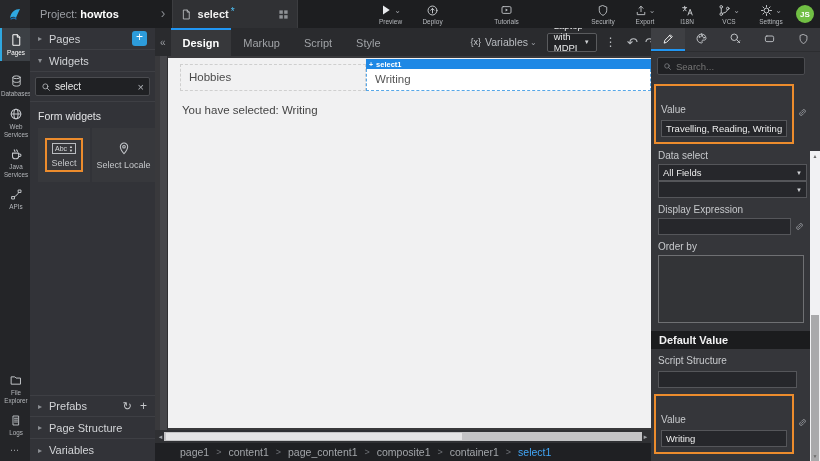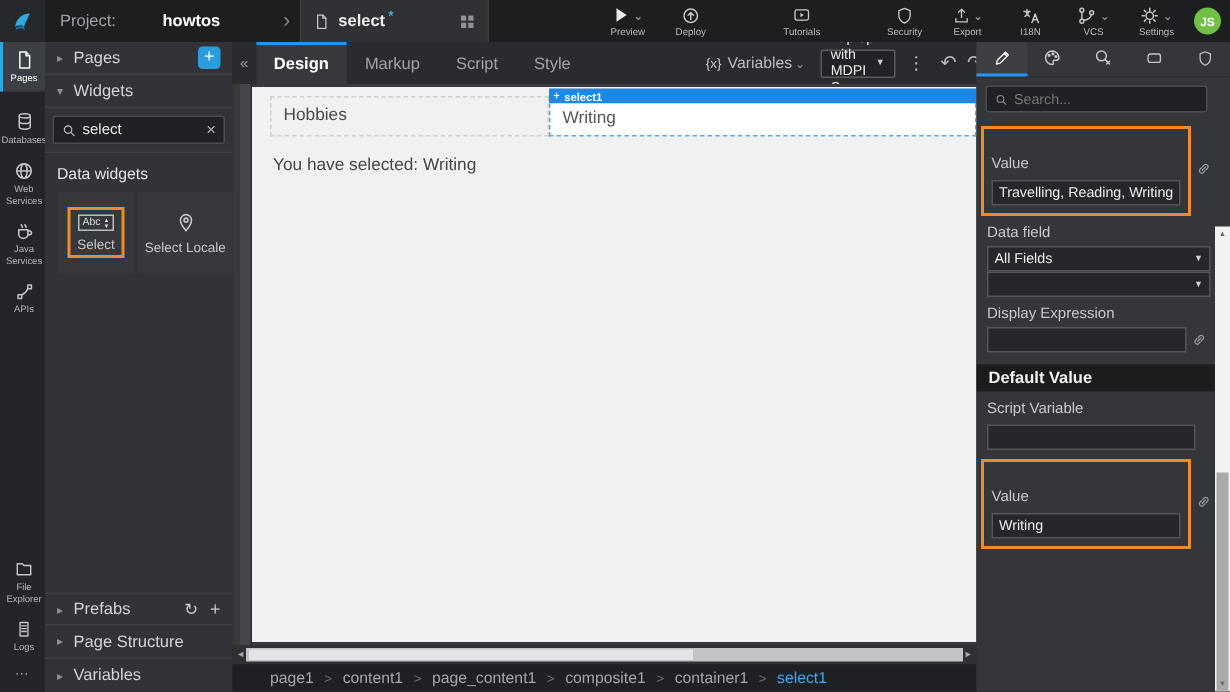--- a/index.html
+++ b/index.html
@@ -5,21 +5,21 @@
   * { margin:0; padding:0; box-sizing:border-box; }
   html,body { width:820px; height:461px; overflow:hidden; background:#2b2c2f;
     font-family:"Liberation Sans","DejaVu Sans",sans-serif; }
   svg { stroke:#c3c6ca; fill:none; stroke-width:1.2; stroke-linecap:round; stroke-linejoin:round; }
 
   
   .topbar { position:absolute; left:0; top:0; width:820px; height:28px; background:#1d1e20;
     display:flex; align-items:center; z-index:5; }
   .logo-tile { width:30px; height:28px; background:#27282b; display:flex; align-items:center; justify-content:center; }
   .project { margin-left:10px; font-size:11px; color:#9da0a5; white-space:nowrap; }
-  .project b { color:#ffffff; font-weight:bold;margin-left:28px; }
+  .project b { color:#ffffff; font-weight:bold; }
   .tb-chev { color:#85888d; font-size:14px; margin:0 6px 2px 42px; }
   .page-tab { height:28px; background:#303134; border-left:1px solid #3c3d40; border-right:1px solid #3c3d40;
     display:flex; align-items:center; padding:0 8px; width:126px; }
   .page-tab .tab-label { color:#f0f0f0; font-size:11px; font-weight:bold; margin-left:6px; }
   .page-tab .dirty { color:#4fc3f7; font-size:10px; margin-left:2px; margin-top:-6px; }
   .page-tab .grid-ico { margin-left:auto; display:flex; }
   .tb-action { display:flex; flex-direction:column; align-items:center; justify-content:center;
     height:28px; min-width:34px; margin:0 4px; cursor:pointer; }
   .tb-action .lbl { font-size:6.5px; color:#b6b9bd; margin-top:1px; white-space:nowrap; }
   .tb-action .irow { display:flex; align-items:center; height:13px; }
@@ -319,21 +319,21 @@
   <div class="lp-search-wrap">
     <div class="lp-search">
       <svg width="10" height="10" viewBox="0 0 16 16" style="margin-right:4px;">
           <circle cx="7" cy="7" r="4"></circle>
           <path d="M10 10l3.5 3.5"></path>
         </svg>
       <input value="select" style="">
       <span class="clear-x">×</span>
     </div>
   </div>
-  <div class="form-widgets-label">Data widgets</div>
+  <div class="form-widgets-label">Form widgets</div>
   <div class="tiles">
     <div class="tile tile-select">
       <div class="hl-box">
         <span class="abc-chip">
             <span>Abc</span>
             <span class="ud">
               <span>▲</span>
               <span>▼</span>
             </span>
           </span>
@@ -497,21 +497,21 @@
       <span class="link-col">
         <svg width="11" height="11" viewBox="0 0 16 16" style="stroke:#9b9ea3">
             <path d="M6.5 9.5l3-3"></path>
             <path d="M5.8 7L4.2 8.6a2.3 2.3 0 0 0 3.2 3.2L9 10.2"></path>
             <path d="M10.2 9l1.6-1.6a2.3 2.3 0 0 0-3.2-3.2L7 5.8"></path>
           </svg>
       </span>
     </div>
 
     <div class="pgroup">
-      <div class="plabel">Data field</div>
+      <div class="plabel">Data select</div>
       <div class="pselect">
         <span>All Fields</span>
         <span class="dda">▼</span>
       </div>
     </div>
 
     <div class="pgroup">
       <div class="pselect">
         <span></span>
         <span class="dda">▼</span>
@@ -525,25 +525,29 @@
         <span class="link-col">
           <svg width="11" height="11" viewBox="0 0 16 16" style="stroke:#9b9ea3">
               <path d="M6.5 9.5l3-3"></path>
               <path d="M5.8 7L4.2 8.6a2.3 2.3 0 0 0 3.2 3.2L9 10.2"></path>
               <path d="M10.2 9l1.6-1.6a2.3 2.3 0 0 0-3.2-3.2L7 5.8"></path>
             </svg>
         </span>
       </div>
     </div>
 
+    <div class="pgroup">
+      <div class="plabel">Order by</div>
+      <div class="orderby-box"></div>
+    </div>
 
     <div class="sec-header">Default Value</div>
 
     <div class="pgroup">
-      <div class="plabel">Script Variable</div>
+      <div class="plabel">Script Structure</div>
       <input class="pinput" style="width: calc(100% - 10px);" value="">
     </div>
 
     <div class="prow" style="margin-top:2px;">
       <div class="orange-group">
         <div class="plabel">Value</div>
         <input class="pinput" value="Writing" style="">
       </div>
       <span class="link-col">
         <svg width="11" height="11" viewBox="0 0 16 16" style="stroke:#9b9ea3">

